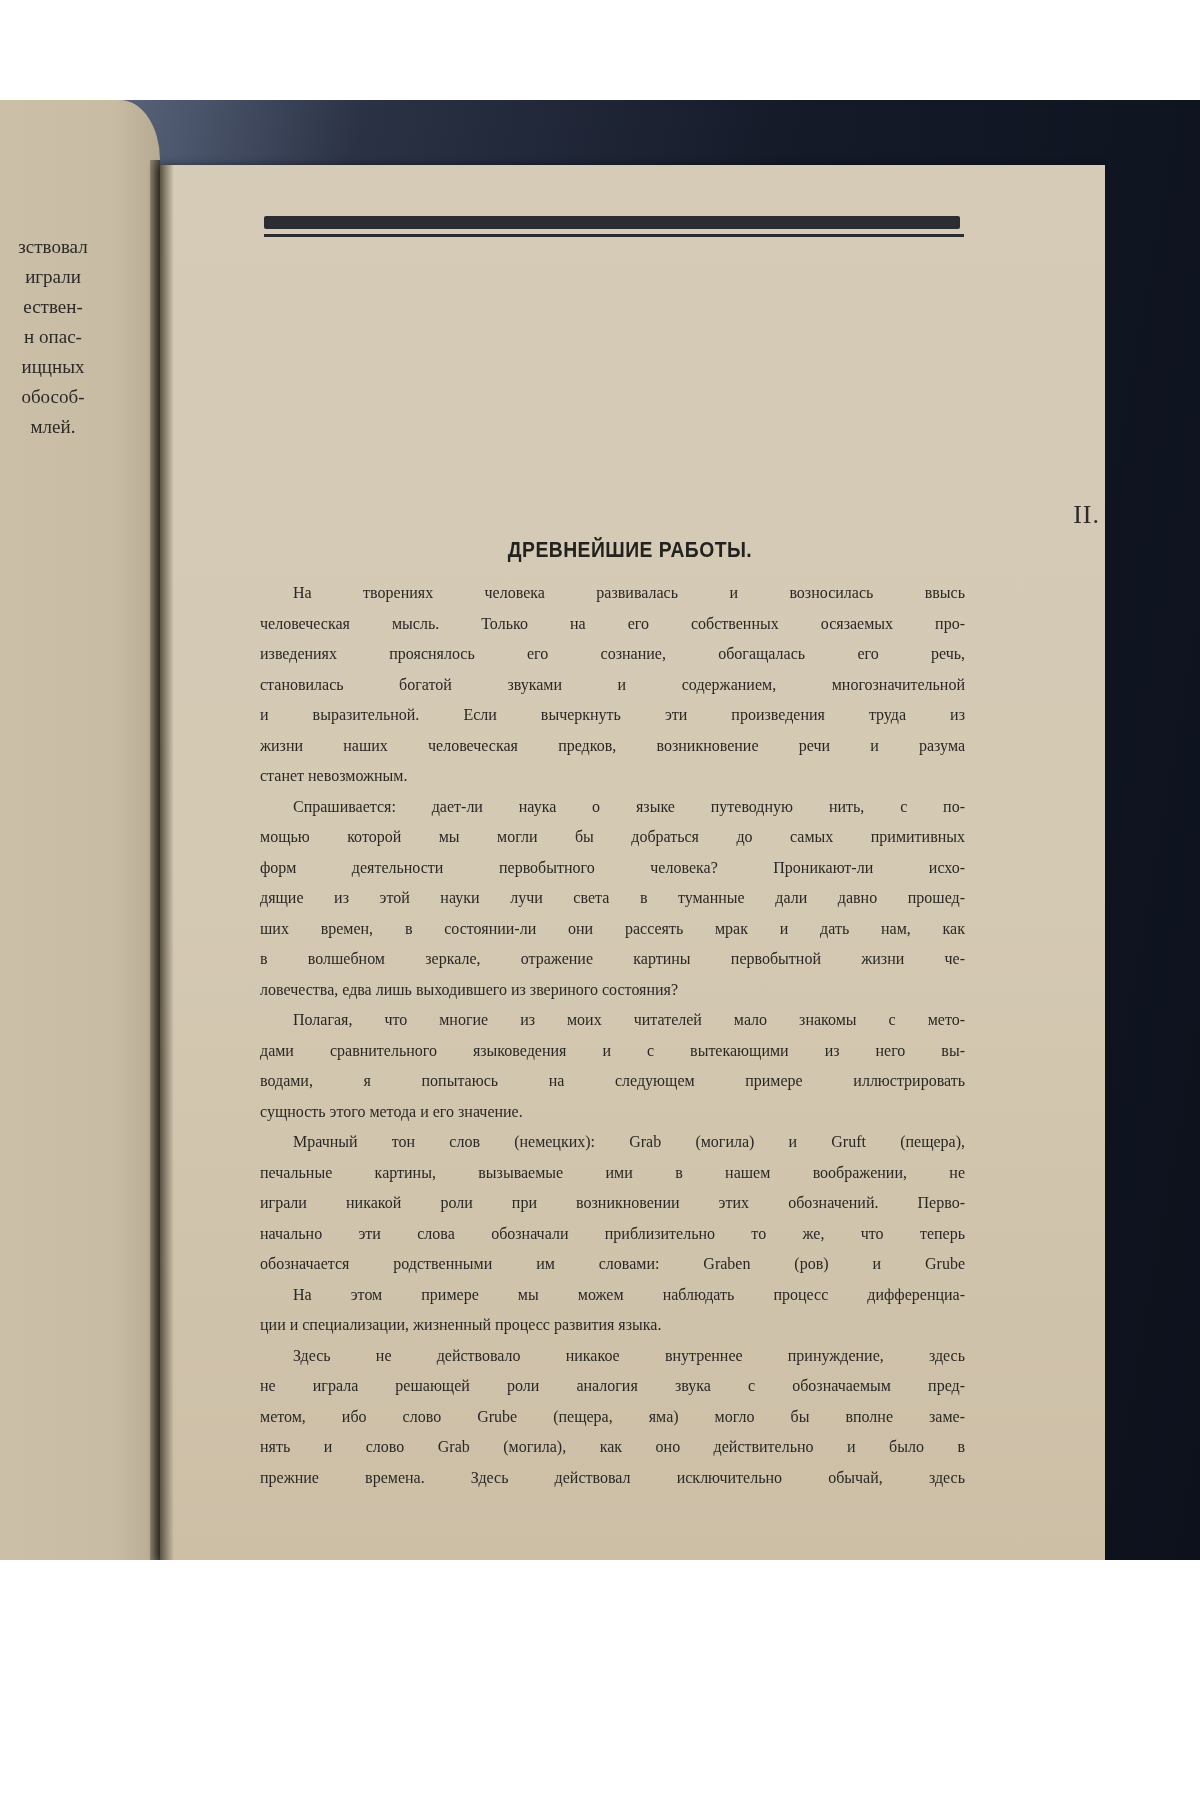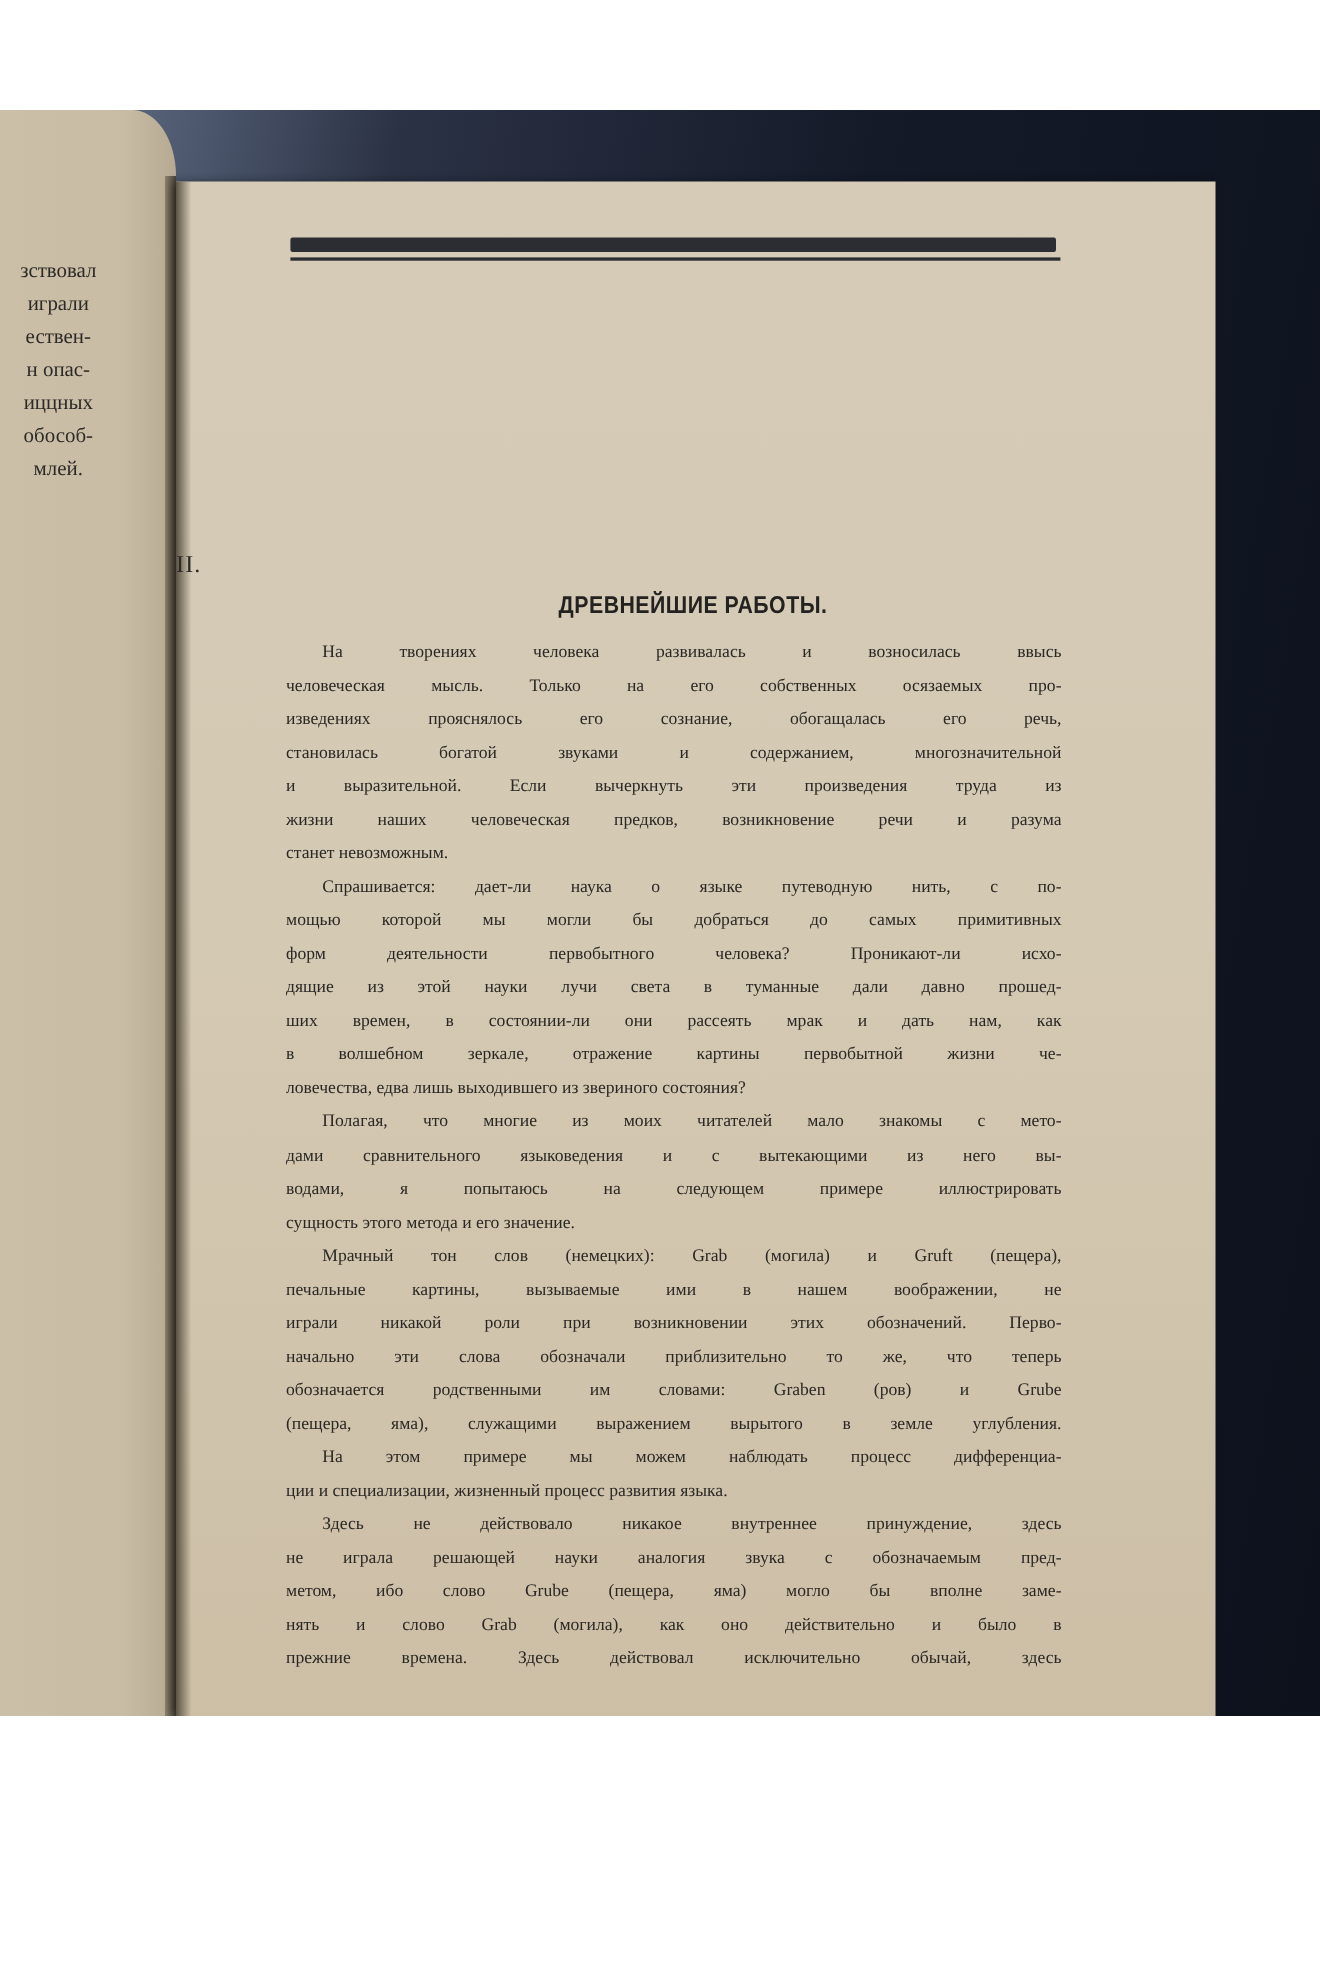--- a/index.html
+++ b/index.html
@@ -38,22 +38,22 @@
   }
   .rule-thick {
     position: absolute; left: 104px; top: 51px; width: 696px; height: 13px;
     background: #2b2d33; border-radius: 2px;
   }
   .rule-thin {
     position: absolute; left: 104px; top: 69px; width: 700px; height: 3px;
     background: #2b2d33;
   }
   .chapter-num {
-    position: absolute; left: 0; width: 940px; top: 335px; text-align: left;
-    font-size: 22px; color: #2b2a28; letter-spacing: 1px;
+    position: absolute; left: 0; width: 940px; top: 335px; text-align: right;
+    font-size: 26px; color: #2b2a28; letter-spacing: 1px;
   }
   .chapter-title {
     position: absolute; left: 0; width: 940px; top: 372px; text-align: center;
     font-family: "Liberation Sans", "DejaVu Sans", sans-serif;
     font-weight: bold; font-size: 22px; color: #232220; letter-spacing: 0.5px;
     transform: scaleX(0.88);
   }
   .body-text {
     position: absolute; left: 100px; top: 413px; width: 705px;
     font-size: 16px; line-height: 30.5px; color: #2a2825;
@@ -118,30 +118,29 @@
         <div class="line">водами, я попытаюсь на следующем примере иллюстрировать</div>
         <div class="line last">сущность этого метода и его значение.</div>
       </div>
 
       <div>
         <div class="line indent">Мрачный тон слов (немецких): Grab (могила) и Gruft (пещера),</div>
         <div class="line">печальные картины, вызываемые ими в нашем воображении, не</div>
         <div class="line">играли никакой роли при возникновении этих обозначений. Перво-</div>
         <div class="line">начально эти слова обозначали приблизительно то же, что теперь</div>
         <div class="line">обозначается родственными им словами: Graben (ров) и Grube</div>
-        <div class="line">(пещера, яма), служащими выражением вырытого в земле углубления.</div>
       </div>
 
       <div>
         <div class="line indent">На этом примере мы можем наблюдать процесс дифференциа-</div>
         <div class="line last">ции и специализации, жизненный процесс развития языка.</div>
       </div>
 
       <div>
         <div class="line indent">Здесь не действовало никакое внутреннее принуждение, здесь</div>
-        <div class="line">не играла решающей науки аналогия звука с обозначаемым пред-</div>
+        <div class="line">не играла решающей роли аналогия звука с обозначаемым пред-</div>
         <div class="line">метом, ибо слово Grube (пещера, яма) могло бы вполне заме-</div>
         <div class="line">нять и слово Grab (могила), как оно действительно и было в</div>
         <div class="line">прежние времена. Здесь действовал исключительно обычай, здесь</div>
       </div>
     </div>
   </div>
 </div>
 
 </body></html>

